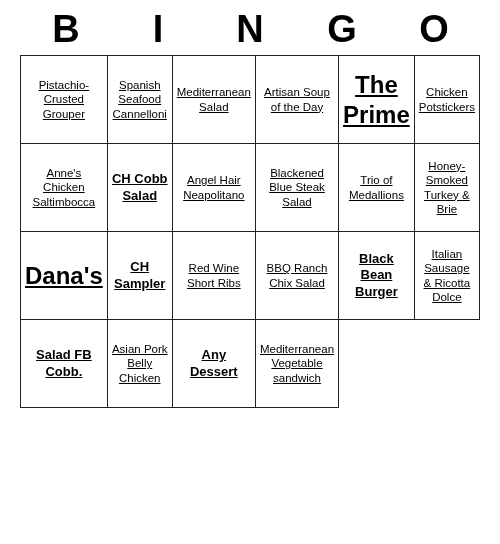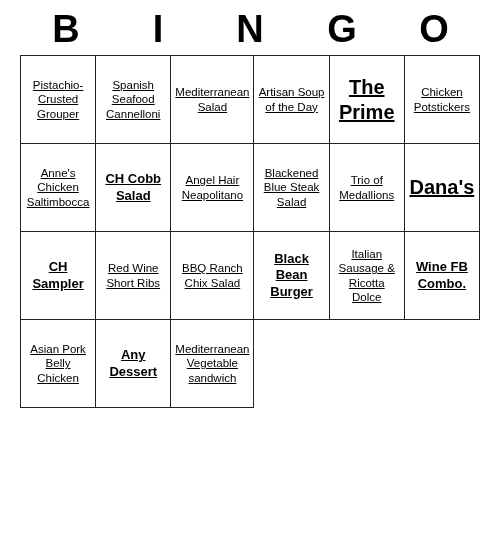--- a/index.html
+++ b/index.html
@@ -40,21 +40,21 @@
       min-height: 88px;
       display: flex;
       align-items: center;
       justify-content: center;
       text-align: center;
       padding: 4px;
       font-size: 11.5px;
       line-height: 1.25;
     }
     .bingo-cell.large-text {
-      font-size: 20px;
+      font-size: 24px;
       font-weight: bold;
     }
     .bingo-cell.bold-text {
       font-size: 13px;
       font-weight: bold;
     }
   </style>
 </head>
 <body>
 
@@ -71,23 +71,24 @@
     <div class="bingo-cell">Spanish Seafood Cannelloni</div>
     <div class="bingo-cell">Mediterranean Salad</div>
     <div class="bingo-cell">Artisan Soup of the Day</div>
     <div class="bingo-cell large-text">The Prime</div>
     <div class="bingo-cell">Chicken Potstickers</div>
     <div class="bingo-cell">Anne's Chicken Saltimbocca</div>
     <div class="bingo-cell bold-text">CH Cobb Salad</div>
     <div class="bingo-cell">Angel Hair Neapolitano</div>
     <div class="bingo-cell">Blackened Blue Steak Salad</div>
     <div class="bingo-cell">Trio of Medallions</div>
+    <div class="bingo-cell">Honey-Smoked Turkey &amp; Brie</div>
     <div class="bingo-cell large-text">Dana's</div>
     <div class="bingo-cell bold-text">CH Sampler</div>
     <div class="bingo-cell">Red Wine Short Ribs</div>
     <div class="bingo-cell">BBQ Ranch Chix Salad</div>
     <div class="bingo-cell bold-text">Black Bean Burger</div>
     <div class="bingo-cell">Italian Sausage &amp; Ricotta Dolce</div>
-    <div class="bingo-cell bold-text">Wine FB Combo.</div>
+    <div class="bingo-cell bold-text">Salad FB Cobb.</div>
     <div class="bingo-cell">Asian Pork Belly Chicken</div>
     <div class="bingo-cell bold-text">Any Dessert</div>
     <div class="bingo-cell">Mediterranean Vegetable sandwich</div>
   </div>
 
 </body></html>

